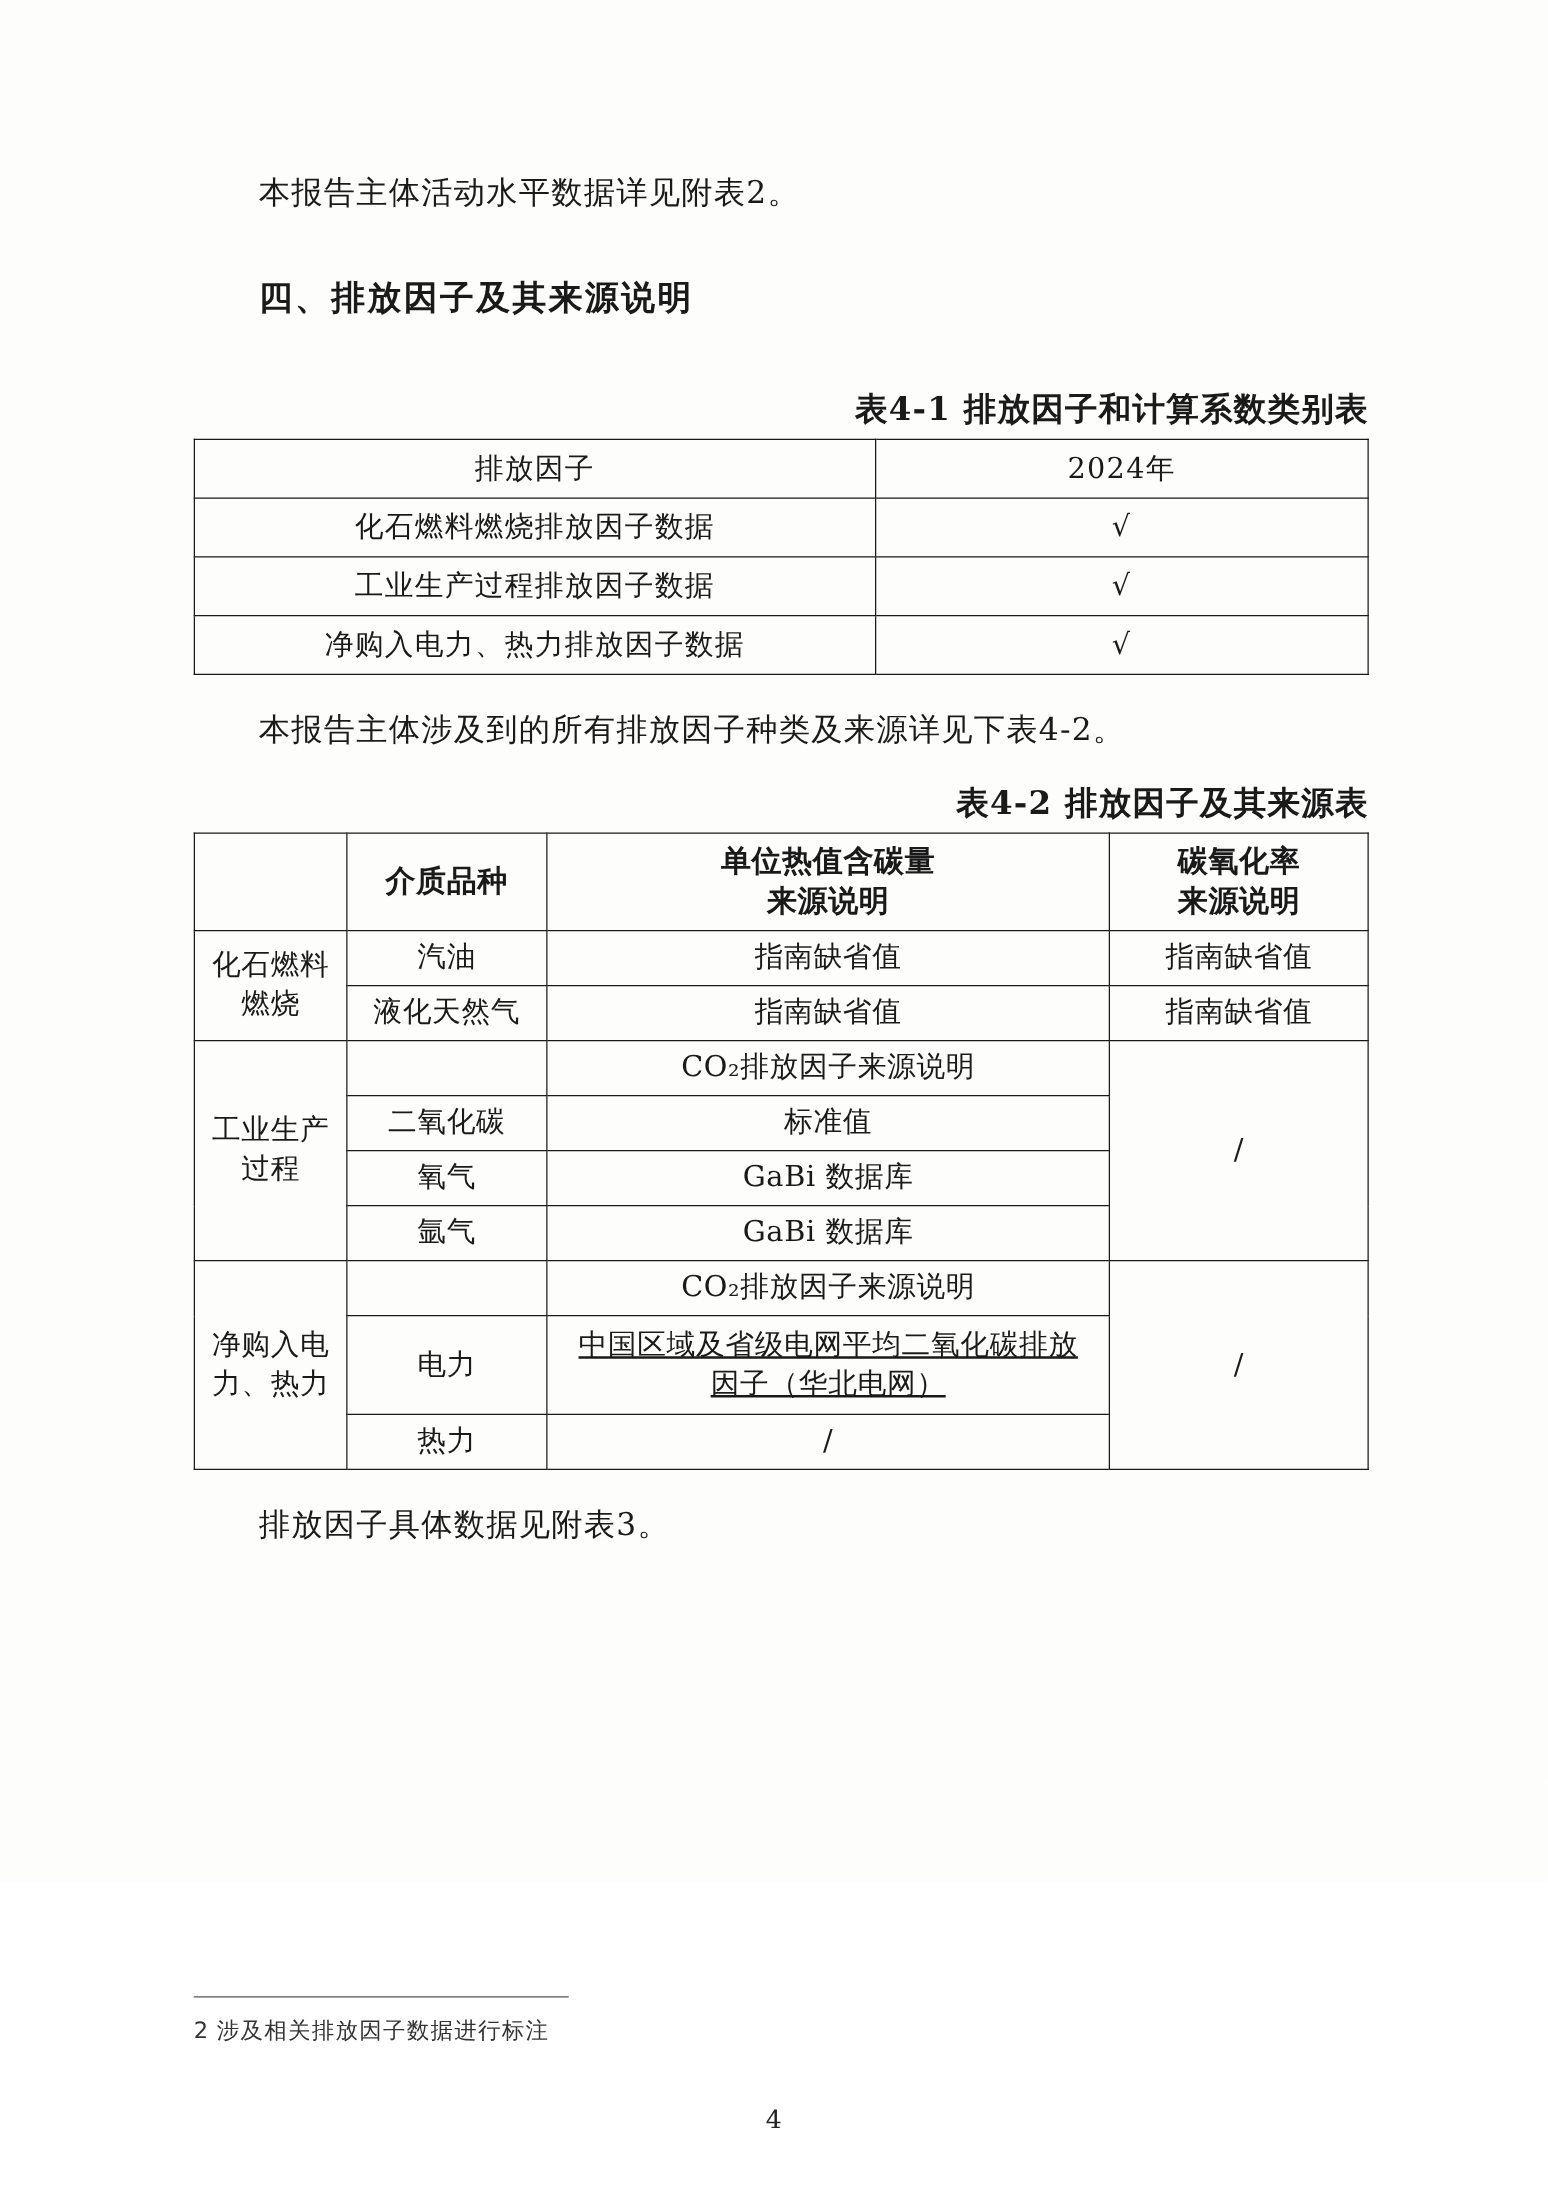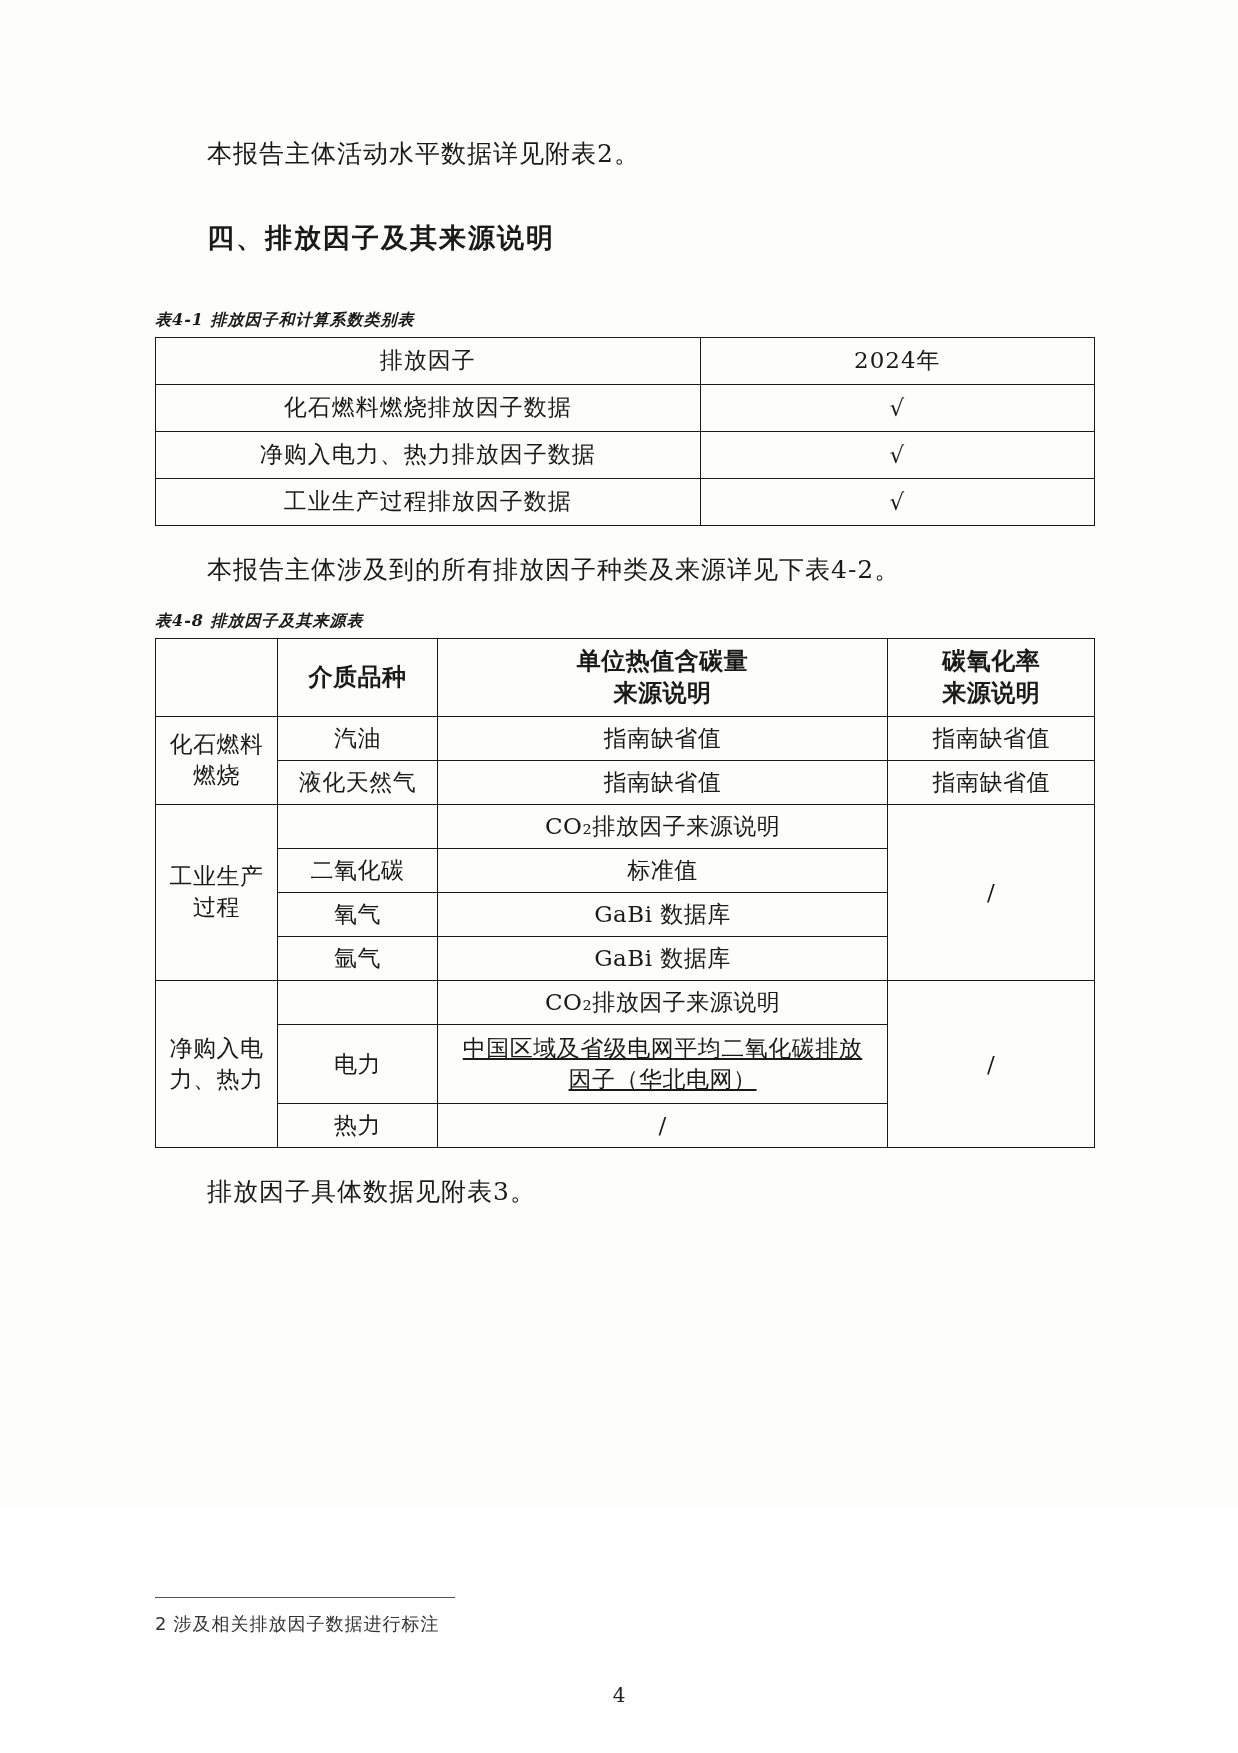--- a/index.html
+++ b/index.html
@@ -42,26 +42,25 @@
     font-weight: bold;
     letter-spacing: 2px;
     margin: 42px 0 54px 0;
     text-indent: 52px;
   }
   .sup {
     font-size: 15px;
     vertical-align: super;
   }
   .table-caption {
-    font-size: 16px;
+    font-size: 26px;
     font-weight: bold;
-    text-align: left;
+    text-align: right;
     margin: 18px 0 6px 0;
     letter-spacing: 1px;
-    font-style: italic;
   }
   table {
     border-collapse: collapse;
     width: 100%;
     table-layout: fixed;
   }
   table.t1 {
     width: 940px;
   }
   table.t1 td {
@@ -144,35 +143,35 @@
       <tbody>
         <tr>
           <td>排放因子</td>
           <td>2024年</td>
         </tr>
         <tr>
           <td>化石燃料燃烧排放因子数据</td>
           <td class="check">√</td>
         </tr>
         <tr>
+          <td>工业生产过程排放因子数据</td>
+          <td class="check">√</td>
+        </tr>
+        <tr>
           <td>净购入电力、热力排放因子数据</td>
           <td class="check">√</td>
         </tr>
-        <tr>
-          <td>工业生产过程排放因子数据</td>
-          <td class="check">√</td>
-        </tr>
       </tbody>
     </table>
 
     <div class="spacer-20"></div>
 
     <p class="para indent">本报告主体涉及到的所有排放因子种类及来源详见下表4-2。</p>
 
-    <div class="table-caption">表4-8 排放因子及其来源表</div>
+    <div class="table-caption">表4-2 排放因子及其来源表</div>
 
     <table class="t2">
       <colgroup>
         <col style="width:13%">
         <col style="width:17%">
         <col style="width:48%">
         <col style="width:22%">
       </colgroup>
       <tbody>
         <tr>

